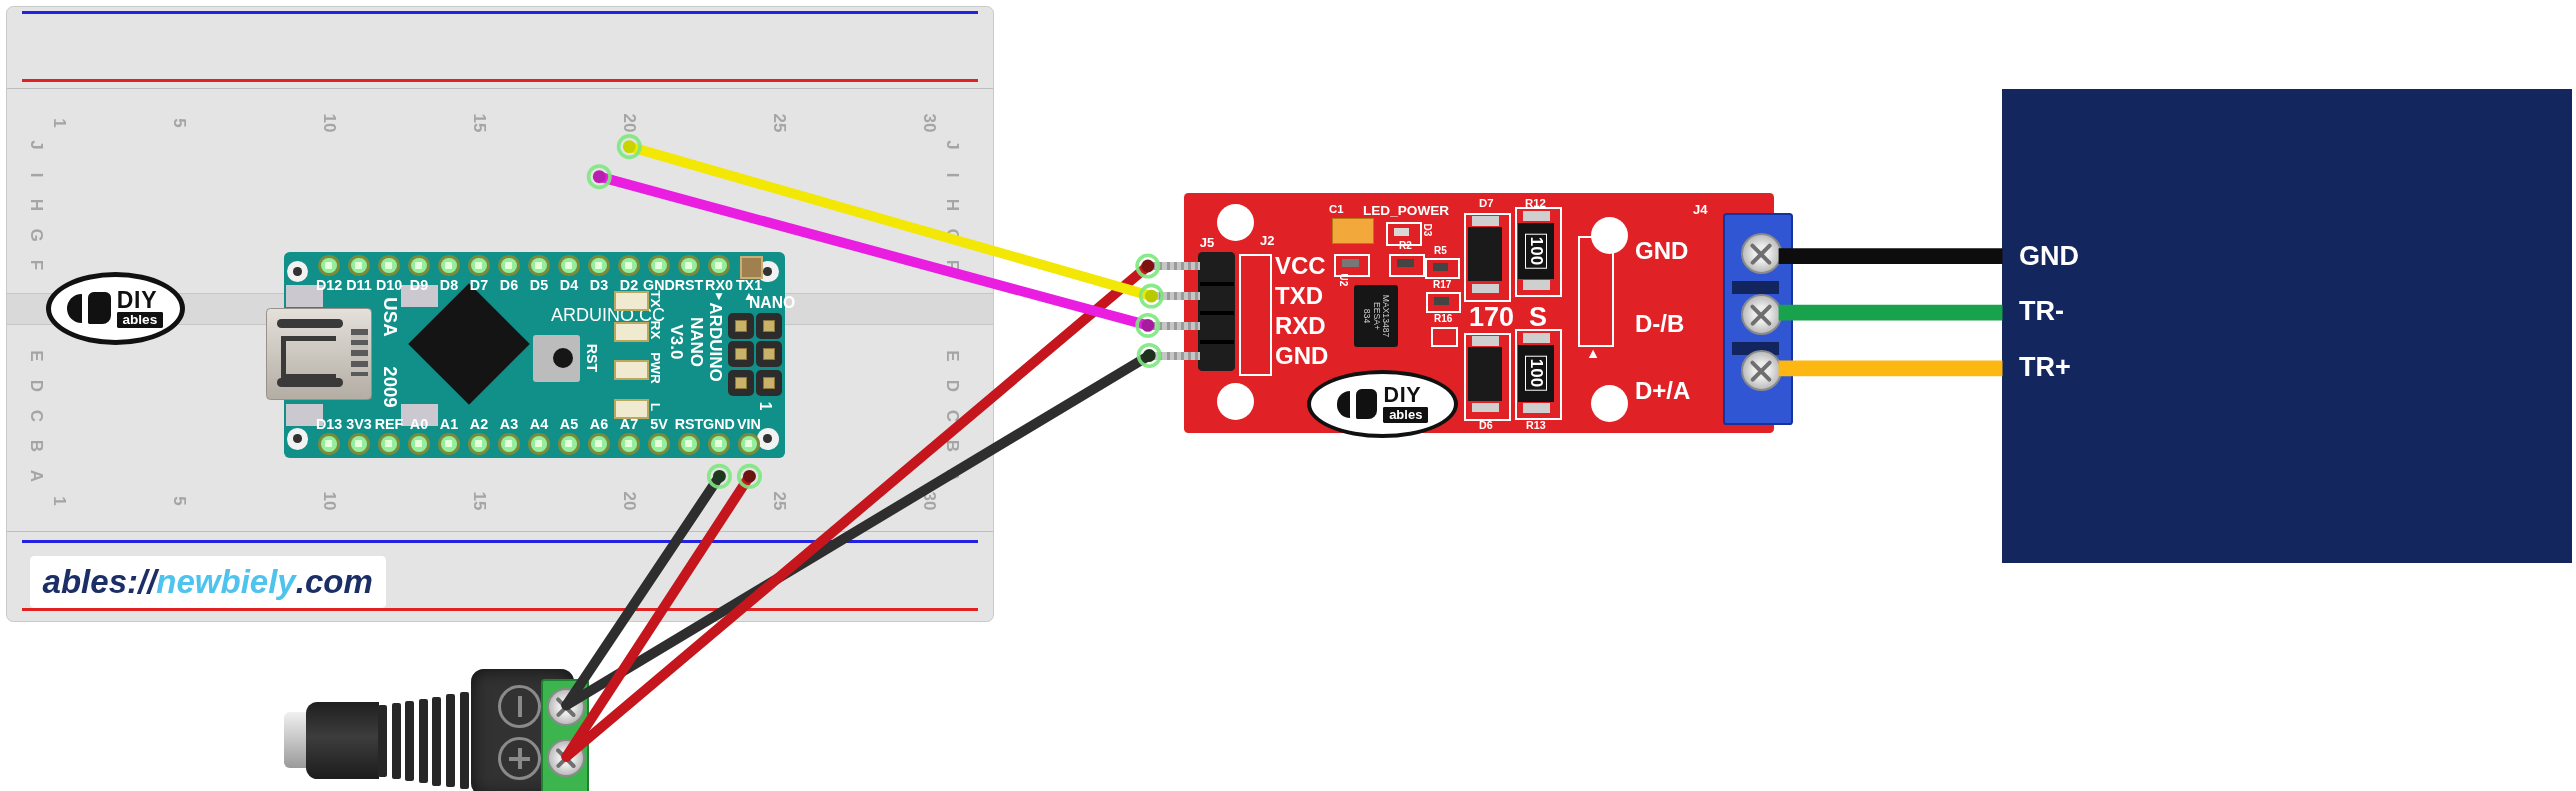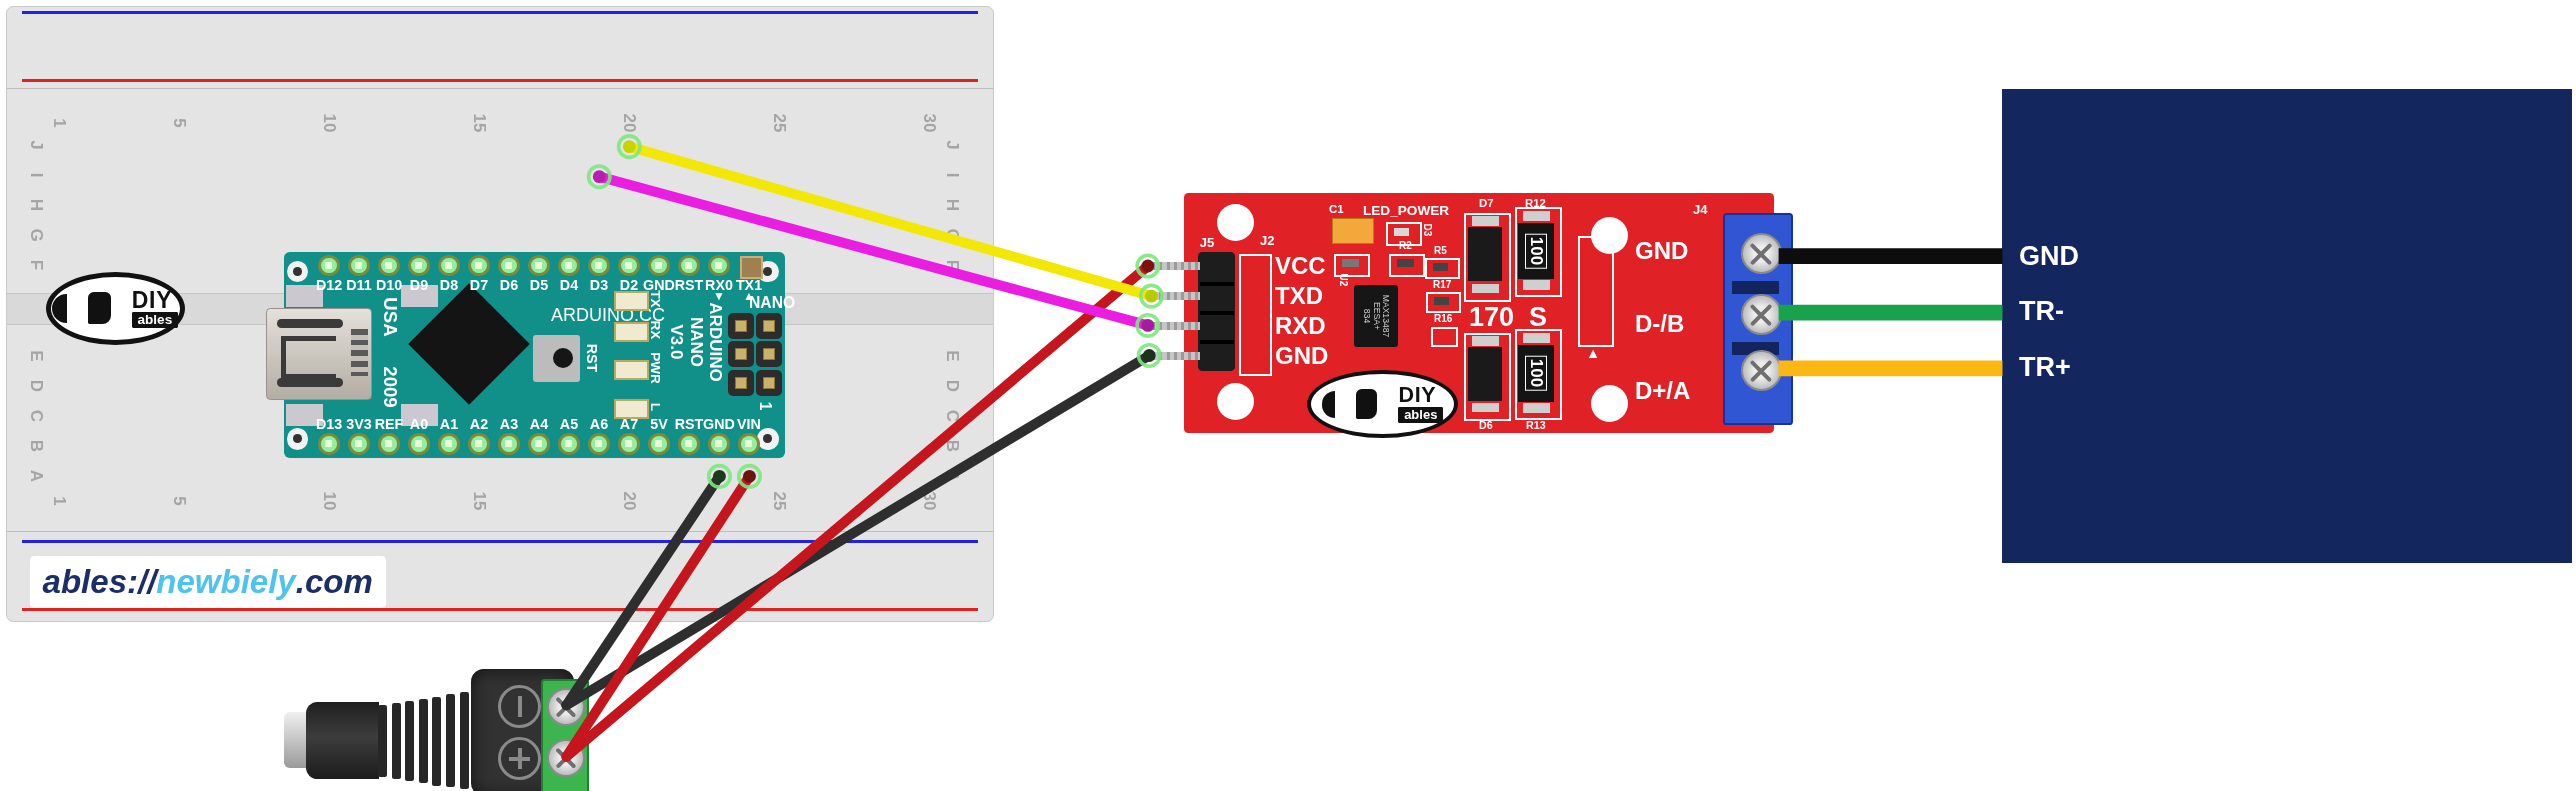--- a/index.html
+++ b/index.html
@@ -11,21 +11,21 @@
   .comp{position:absolute;z-index:10}
   .ctr{transform:translate(-50%,-50%)}
   .rot{transform:translate(-50%,-50%) rotate(90deg)}
   .bb-label{position:absolute;color:#a5a5a5;font-size:17px;font-weight:bold;white-space:nowrap;z-index:10}
   .pin-label{position:absolute;color:#fff;font-size:14.3px;font-weight:600;white-space:nowrap;z-index:12}
   .silk{position:absolute;color:#fff;font-weight:bold;white-space:nowrap;z-index:12}
   .screw{position:absolute;border-radius:50%;background:radial-gradient(#ececec 30%,#bdbdbd 70%,#8d8d8d);border:2.1px solid #8a8a8a;z-index:13}
   .screw::before,.screw::after{content:"";position:absolute;left:12%;top:50%;width:76%;height:3.6px;background:#6f6f6f;border-radius:2.1px}
   .screw::before{transform:translateY(-50%) rotate(45deg)}
   .screw::after{transform:translateY(-50%) rotate(-45deg)}
-  .diylogo{position:absolute;background:#fff;border:5px solid #111;border-radius:50%;display:flex;align-items:center;justify-content:center;gap:21px;z-index:14}
+  .diylogo{position:absolute;background:#fff;border:5px solid #111;border-radius:50%;display:flex;align-items:center;justify-content:center;gap:6px;z-index:14}
   .diy-glyph-a{width:17px;height:34px;background:#111;border-radius:17px 0 0 17px}
   .diy-glyph-b{width:29px;height:37px;background:#111;border-radius:5.7px 5.7px 8.6px 1.4px}
   .diy-texts{display:flex;flex-direction:column;align-items:flex-start;line-height:1}
   .diy-top{font-weight:bold;color:#111;letter-spacing:0.7px}
   .diy-bot{background:#111;color:#fff;font-weight:bold;padding:1.4px 5.7px;border-radius:1.4px}
   .led{position:absolute;background:#f0ead0;border:2.1px solid #b9a85e;z-index:12}
   .icsp-pad{position:absolute;background:#2c2c2c;border-radius:5px;z-index:12}
   .icsp-gold{position:absolute;left:50%;top:50%;width:10px;height:10px;background:#c9b26a;border:1.4px solid #8d7637;transform:translate(-50%,-50%)}
   .white-outline{position:absolute;border:2.1px solid #fff;z-index:11}
   .hatch{background:repeating-linear-gradient(90deg,#c6c6c6 0 4.3px,#9a9a9a 4.3px 7.2px)}

